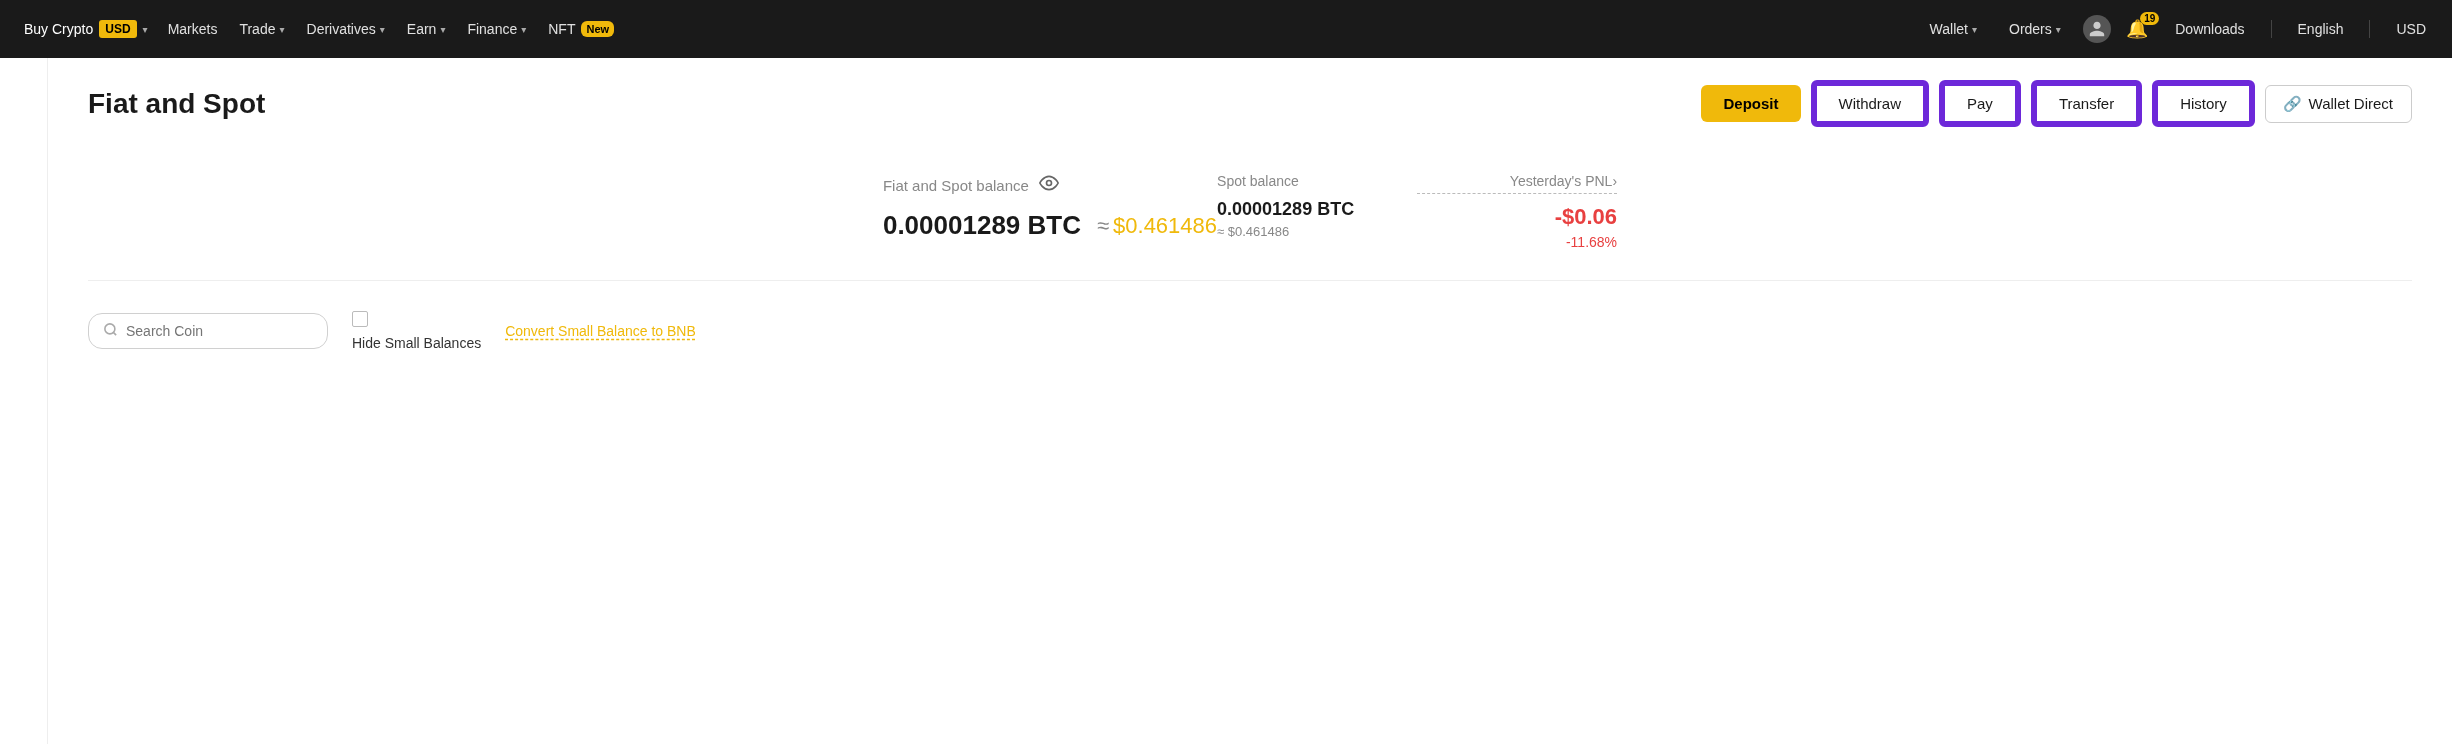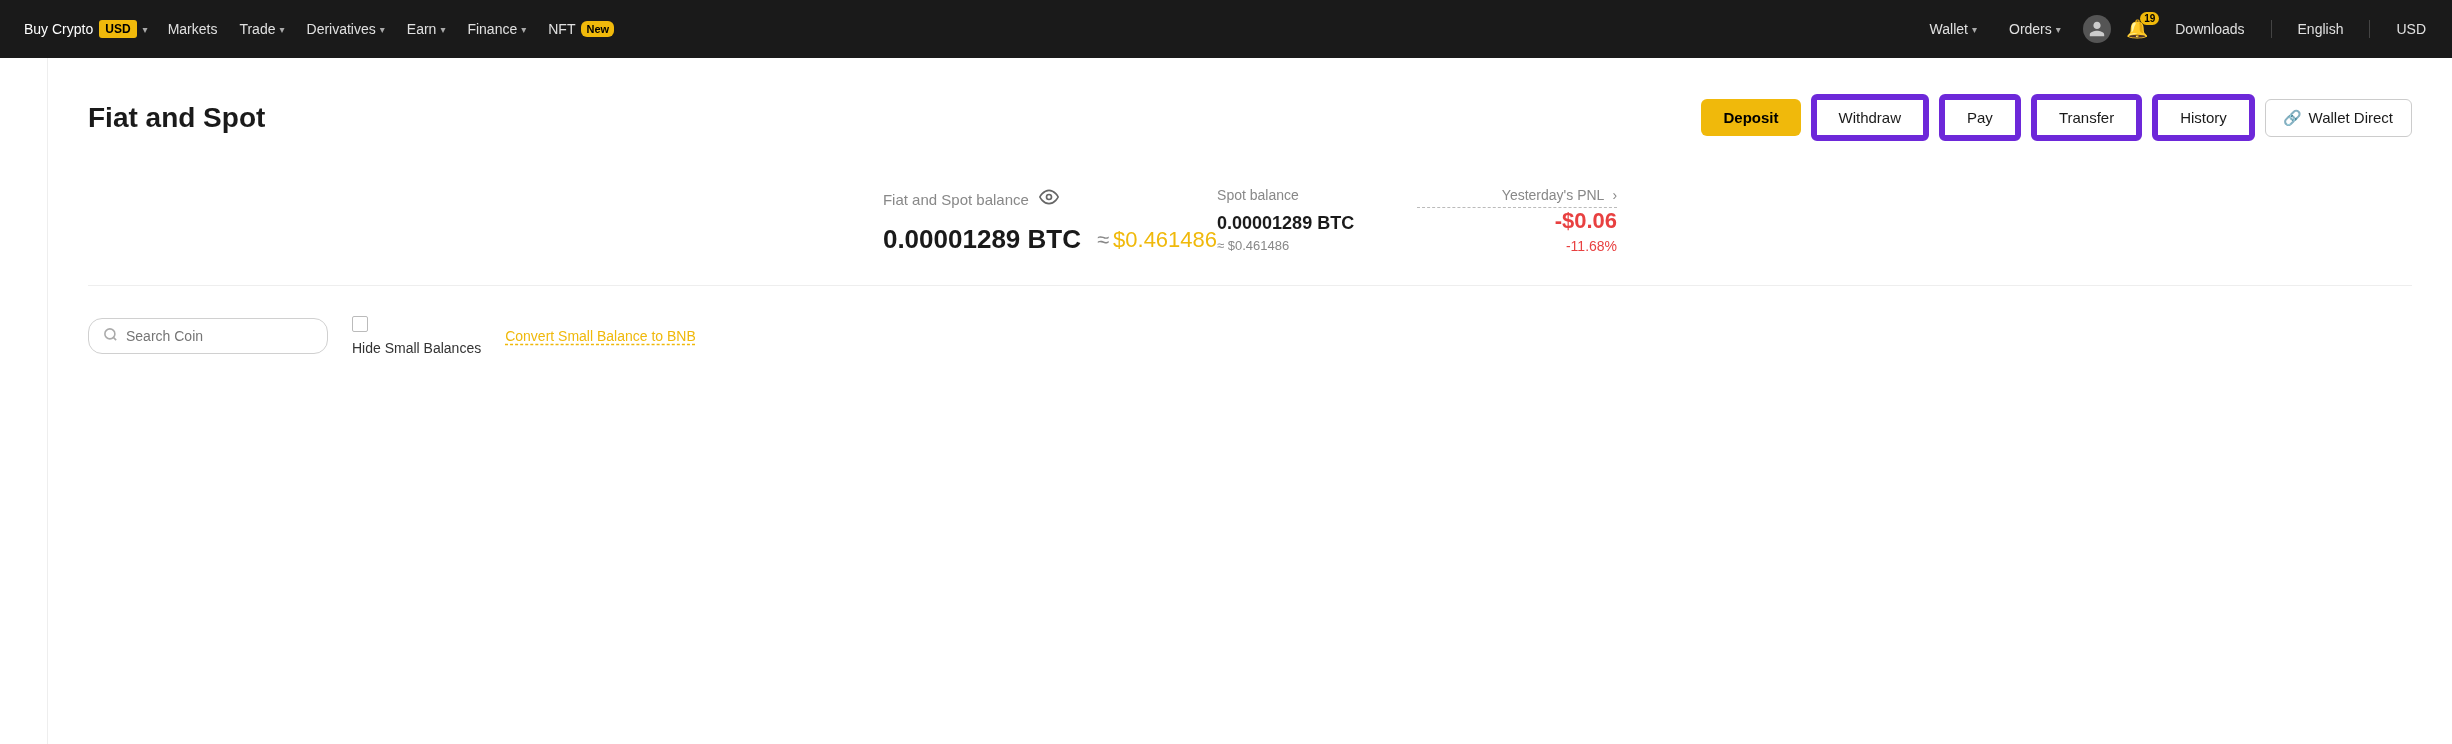--- a/index.html
+++ b/index.html
@@ -108,21 +108,21 @@
 
     .sidebar {
       width: 48px;
       background: #fff;
       border-right: 1px solid #eee;
       min-height: calc(100vh - 58px);
     }
 
     .content-area {
       flex: 1;
-      padding: 36px 40px;
+      padding: 22px 40px;
     }
 
     
     .page-header {
       display: flex;
       align-items: center;
       justify-content: space-between;
       margin-bottom: 36px;
     }
 
@@ -241,23 +241,24 @@
 
     .pnl-col {
       min-width: 200px;
       text-align: right;
     }
 
     .pnl-label {
       display: flex;
       align-items: center;
       justify-content: flex-end;
-      gap: 8px;
+      gap: 0;
       color: #888;
       font-size: 14px;
+      margin-bottom: 10px;
       border-bottom: 1px dashed #bbb;
       padding-bottom: 4px;
     }
 
     .pnl-value {
       font-size: 22px;
       font-weight: 700;
       color: #e84040;
       margin-bottom: 4px;
     }

